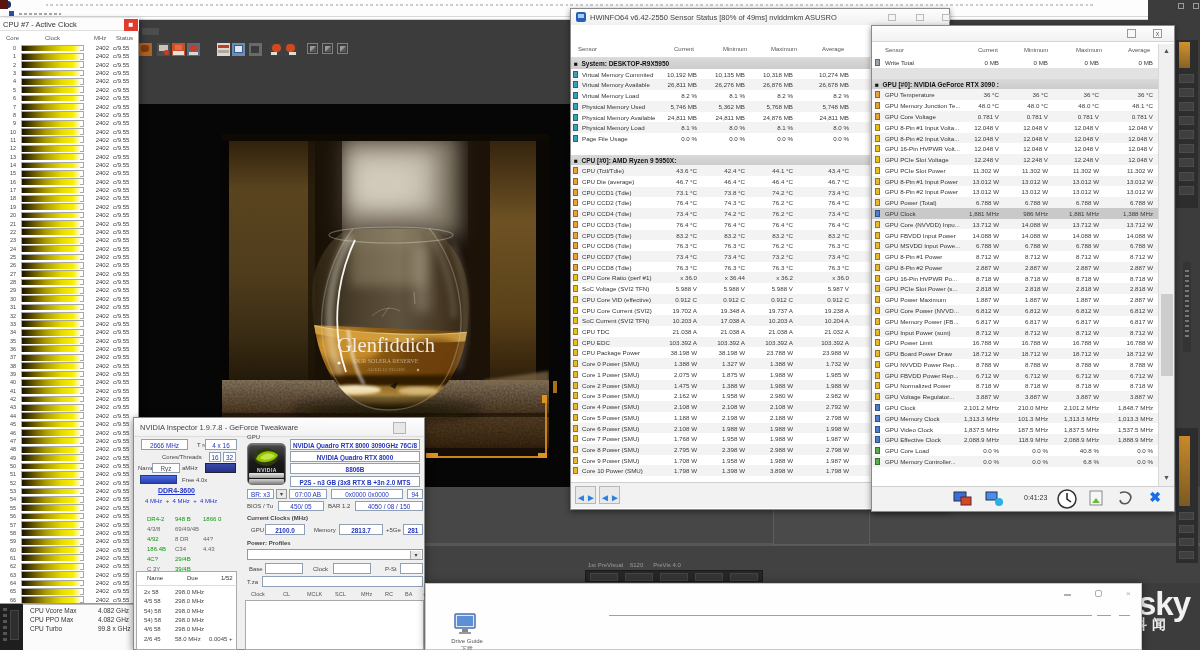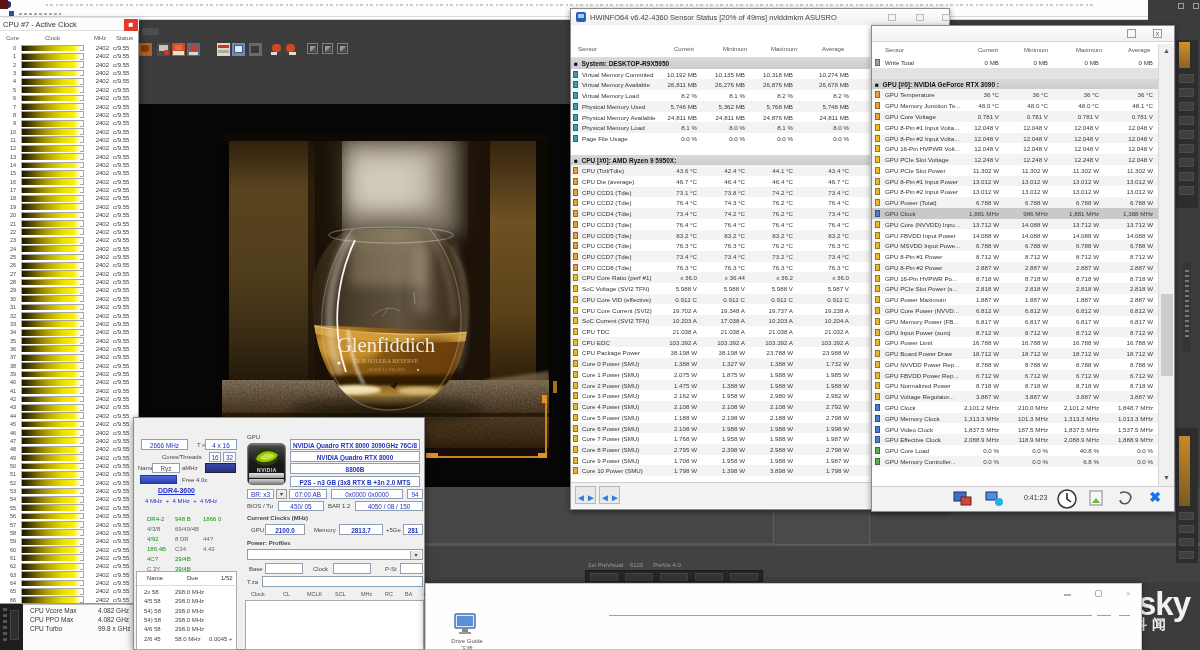--- a/index.html
+++ b/index.html
@@ -234,21 +234,21 @@
 <div class="a" style="left:1179px;top:551px;width:15px;height:8px;background:#3f3f3f;border:1px solid #4c4c4c;"></div>
 <div class="a" style="left:1118px;top:584px;width:82px;height:66px;overflow:hidden;-webkit-font-smoothing:antialiased;">
 <div class="a" style="left:20px;top:1px;font-family:'Liberation Sans',sans-serif;font-weight:bold;font-size:33px;color:#f2f2f2;letter-spacing:-1px;">sky</div>
 <div class="a" style="left:15px;top:32px;font-weight:bold;font-size:14px;color:#ededed;letter-spacing:5px;">科闻</div>
 </div>
 <div class="a win" style="left:570px;top:8px;width:380px;height:502px;">
 <div class="a" style="left:0;top:0;width:378px;height:17px;background:linear-gradient(#fdfdfd,#f0f0f0);border-bottom:1px solid #d0d0d0;">
 <div class="a" style="left:5px;top:3px;width:10px;height:10px;background:#2a5fb8;border-radius:2px;">
         <div class="a" style="left:2px;top:2px;width:6px;height:4px;background:#9fd0ff;"></div>
       </div>
-<div class="a b" style="left:19px;top:4px;font-size:7.5px;color:#444;white-space:nowrap;">HWiNFO64 v6.42-4360  Sensor Status  [20% of 49ms]  nvlddmkm ASUSRO</div>
+<div class="a b" style="left:19px;top:4px;font-size:7.5px;color:#444;white-space:nowrap;">HWiNFO64 v6.42-2550  Sensor Status  [80% of 49ms]  nvlddmkm ASUSRO</div>
 <div class="a" style="left:317px;top:5px;width:8px;height:7px;border:1px solid #bbb;background:#f5f5f5;"></div>
 <div class="a" style="left:345px;top:5px;width:8px;height:7px;border:1px solid #bbb;background:#f5f5f5;"></div>
 <div class="a" style="left:371px;top:5px;width:8px;height:7px;border:1px solid #bbb;background:#f5f5f5;"></div>
 </div>
 </div>
 <div class="a" style="left:571px;top:25px;width:300px;height:460px;background:#fff;overflow:hidden;">
 <div class="hdr b" style="left:7px;top:21px;">Sensor</div>
 <div class="hdr b" style="left:103px;top:21px;">Current</div>
 <div class="hdr b" style="left:152px;top:21px;">Minimum</div>
 <div class="hdr b" style="left:200px;top:21px;">Maximum</div>
@@ -1362,20 +1362,24 @@
 <div class="a b" style="left:30px;top:12px;font-size:6.5px;color:#333;">CPU PPO Max</div>
 <div class="a b" style="left:98px;top:12px;font-size:6.5px;color:#333;">4.082 GHz</div>
 <div class="a b" style="left:30px;top:21px;font-size:6.5px;color:#333;">CPU Turbo</div>
 <div class="a b" style="left:98px;top:21px;font-size:6.5px;color:#333;">99.8 x GHz</div>
 </div>
 <div class="a" style="left:0px;top:604px;width:23px;height:46px;background:#1e1e1e;">
 <div class="a" style="left:3px;top:4px;width:4px;height:36px;background:repeating-linear-gradient(#555 0 3px,transparent 3px 6px);"></div>
 <div class="a" style="left:10px;top:6px;width:9px;height:30px;background:#2e2e2e;border:1px solid #444;"></div>
 </div>
 <div class="a" style="left:133px;top:417px;width:292px;height:233px;background:#f0f0f0;border:1px solid #8a8a8a;box-shadow:0 2px 8px rgba(0,0,0,.5);">
+<div class="a" style="left:0;top:0;width:290px;height:19px;background:linear-gradient(#fdfdfd,#f2f2f2);border-bottom:1px solid #ddd;">
+<div class="a b" style="left:6px;top:5px;font-size:7.5px;color:#444;white-space:nowrap;">NVIDIA Inspector 1.9.7.8 - GeForce Tweakware</div>
+<div class="a" style="left:259px;top:4px;width:13px;height:12px;background:#e8e8e8;border:1px solid #b5b5b5;"></div>
+</div>
 <div class="box b" style="left:7px;top:21px;width:47px;height:11px;line-height:11px;">2666 MHz</div>
 <div class="glbl b" style="left:63px;top:24px;">T rex</div>
 <div class="box b" style="left:71px;top:21px;width:32px;height:11px;line-height:11px;">4 x 16</div>
 <div class="glbl b" style="left:28px;top:36px;">Cores/Threads</div>
 <div class="box b" style="left:75px;top:34px;width:12px;height:10px;line-height:10px;">16</div>
 <div class="box b" style="left:89px;top:34px;width:13px;height:10px;line-height:10px;">32</div>
 <div class="glbl b" style="left:4px;top:47px;">Name</div>
 <div class="box b" style="left:18px;top:45px;width:28px;height:10px;line-height:10px;color:#555;">Ryz</div>
 <div class="glbl b" style="left:48px;top:47px;">aMHz</div>
 <div class="a" style="left:71px;top:45px;width:31px;height:10px;background:linear-gradient(#3a4aa8,#25308a);border:1px solid #223;"></div>

